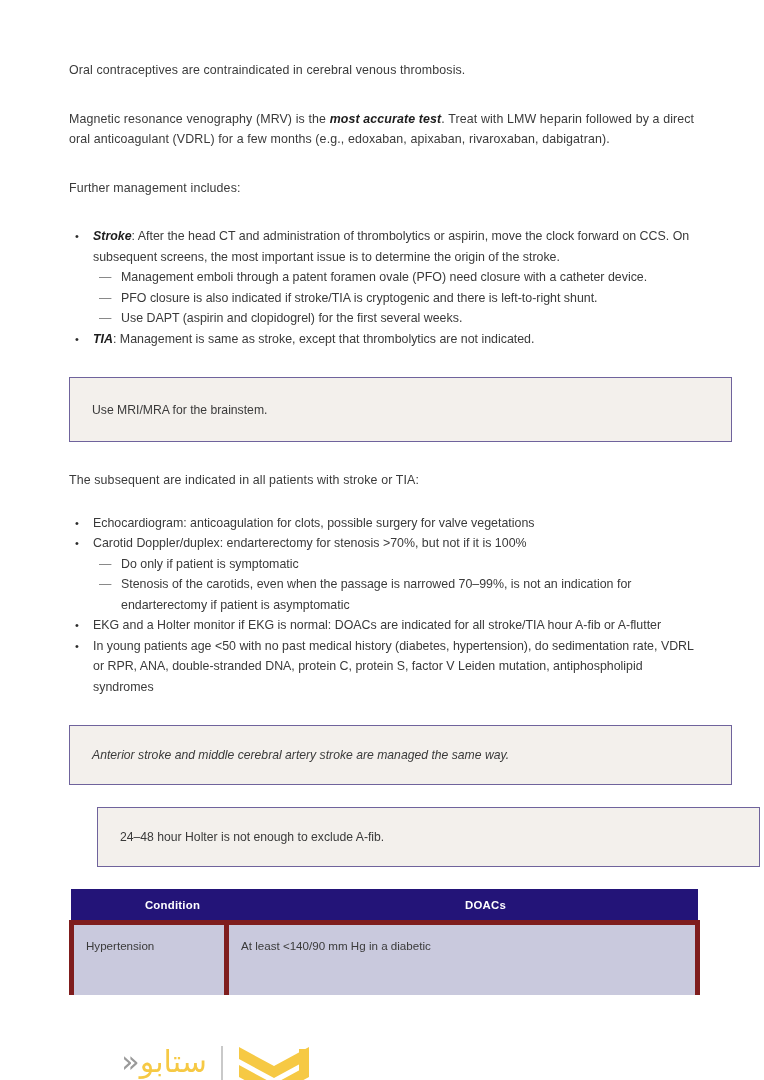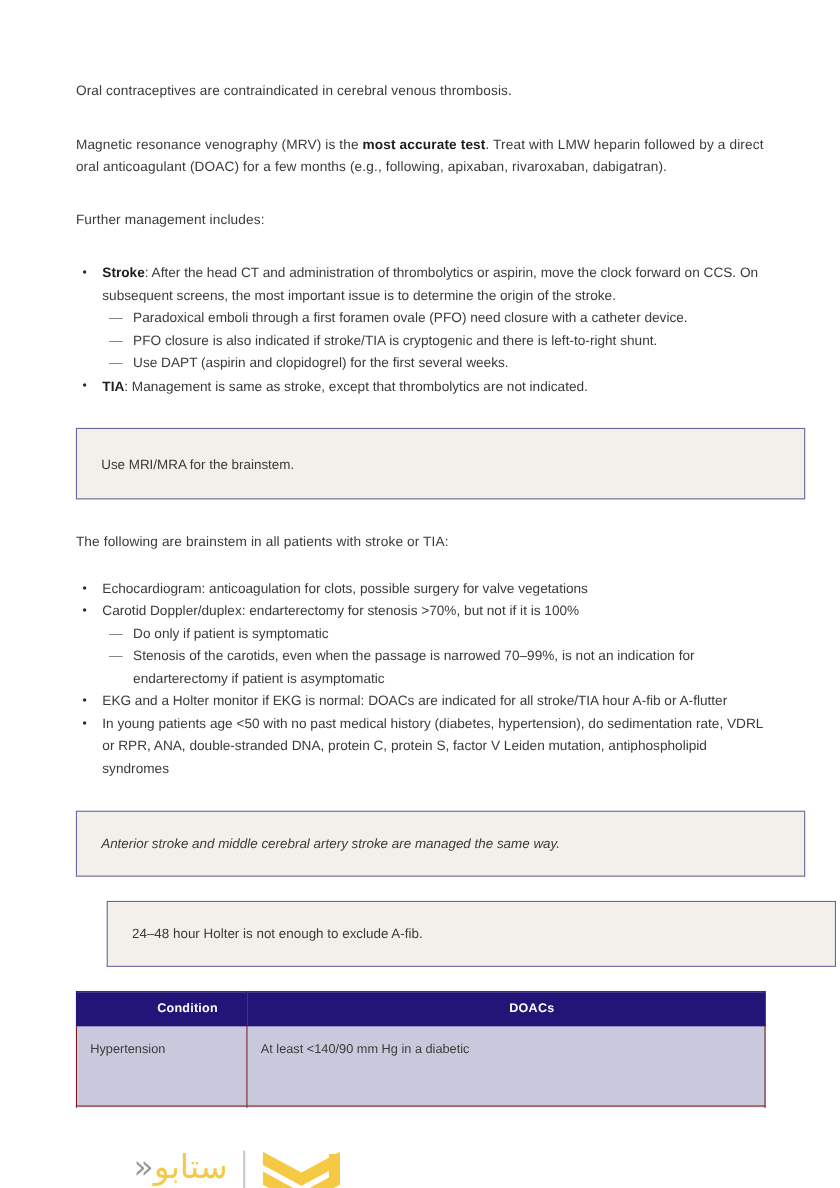--- a/index.html
+++ b/index.html
@@ -11,21 +11,21 @@
     width: 764px;
     height: 1080px;
     position: relative;
     font-family: "Liberation Sans", sans-serif;
     color: #2b2b2b;
     overflow: hidden;
   }
 
   .page {
     position: absolute;
-    left: 0; top: 12px;
+    left: 0; top: 0;
     width: 764px;
     height: 995px;
     background: #ffffff;
     overflow: hidden;
   }
 
   .content {
     position: absolute;
     left: 69px;
     top: 60px;
@@ -35,21 +35,21 @@
   p.para {
     margin: 0 0 0 0;
     font-size: 12.4px;
     line-height: 20.5px;
     color: #3a3a3a;
     letter-spacing: 0.01em;
   }
   .spacer-lg { height: 28px; }
   .spacer-md { height: 22px; }
 
-  b.bold { font-weight: bold; color: #1c1c1c; }
+  b.bold { font-weight: bold; color: #1c1c1c; font-style: italic; }
 
   
   ul.blist {
     list-style: none;
     margin: 0;
     padding: 0;
   }
   li.bullet, li.dash {
     position: relative;
     font-size: 12.4px;
@@ -112,21 +112,21 @@
     color: #ffffff;
     font-weight: bold;
     font-size: 11.4px;
     height: 28px;
     text-align: center;
     border: 1px solid #231478;
     letter-spacing: 0.02em;
     padding-left: 48px;
   }
   table.goals td {
-    border: 1px solid #7f1d1d;
+    border: 5px solid #7f1d1d;
     padding: 12px 12px 12px 12px;
     vertical-align: top;
     color: #3a3a3a;
     font-size: 11.6px;
     line-height: 18px;
   }
   table.goals col.c1 { width: 155px; }
   table.goals col.c2 { width: 471px; }
   tr.row-a td { background: #c9c9dd; height: 48px; }
   tr.row-b td { background: #e6e6f1; height: 48px; }
@@ -215,37 +215,37 @@
 <body>
 
 <div class="page">
   <div class="content">
 
     <p class="para">Oral contraceptives are contraindicated in cerebral venous thrombosis.</p>
 
     <div class="spacer-lg"></div>
 
     <p class="para">
-      <span>Magnetic resonance venography (MRV) is the </span><b class="bold">most accurate test</b><span>. Treat with LMW heparin followed by a direct oral anticoagulant (DOAC) for a few months (e.g., following, apixaban, rivaroxaban, dabigatran).</span>
+      <span>Magnetic resonance venography (MRV) is the </span><b class="bold">most accurate test</b><span>. Treat with LMW heparin followed by a direct oral anticoagulant (VDRL) for a few months (e.g., edoxaban, apixaban, rivaroxaban, dabigatran).</span>
     </p>
 
     <div class="spacer-lg"></div>
 
     <p class="para">Further management includes:</p>
 
     <div class="spacer-lg"></div>
 
     <ul class="blist">
       <li class="bullet">
         <span class="marker">•</span>
         <span class="cont"><b class="bold">Stroke</b><span>: After the head CT and administration of thrombolytics or aspirin, move the clock forward on CCS. On subsequent screens, the most important issue is to determine the origin of the stroke.</span></span>
       </li>
       <li class="dash">
         <span class="marker">—</span>
-        <span>Paradoxical emboli through a first foramen ovale (PFO) need closure with a catheter device.</span>
+        <span>Management emboli through a patent foramen ovale (PFO) need closure with a catheter device.</span>
       </li>
       <li class="dash">
         <span class="marker">—</span>
         <span>PFO closure is also indicated if stroke/TIA is cryptogenic and there is left-to-right shunt.</span>
       </li>
       <li class="dash">
         <span class="marker">—</span>
         <span>Use DAPT (aspirin and clopidogrel) for the first several weeks.</span>
       </li>
       <li class="bullet">
@@ -255,21 +255,21 @@
     </ul>
 
     <div class="spacer-lg"></div>
 
     <div class="callout callout-1">
       <span>Use MRI/MRA for the brainstem.</span>
     </div>
 
     <div class="spacer-lg"></div>
 
-    <p class="para">The following are brainstem in all patients with stroke or TIA:</p>
+    <p class="para">The subsequent are indicated in all patients with stroke or TIA:</p>
 
     <div class="spacer-md"></div>
 
     <ul class="blist">
       <li class="bullet">
         <span class="marker">•</span>
         <span>Echocardiogram: anticoagulation for clots, possible surgery for valve vegetations</span>
       </li>
       <li class="bullet">
         <span class="marker">•</span>

